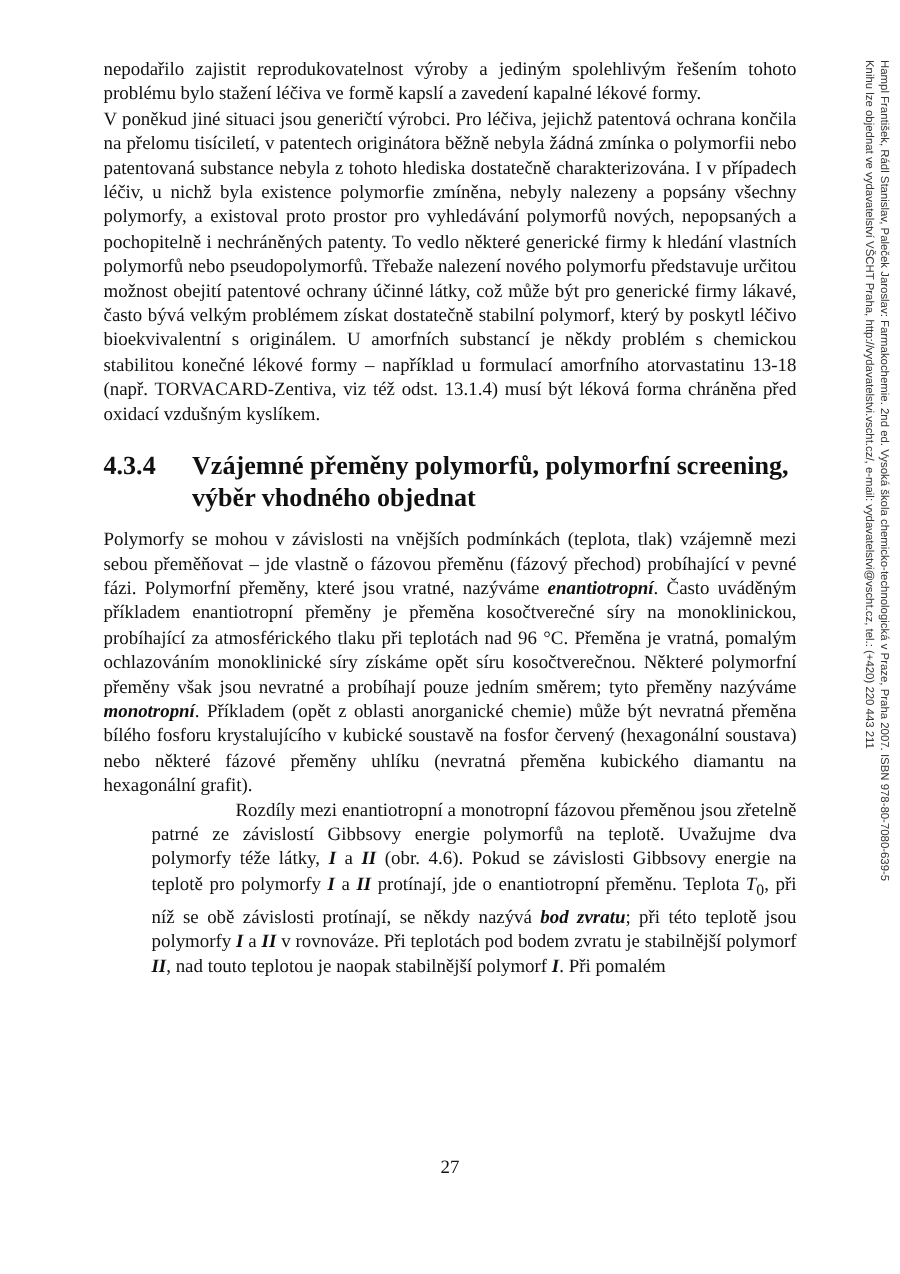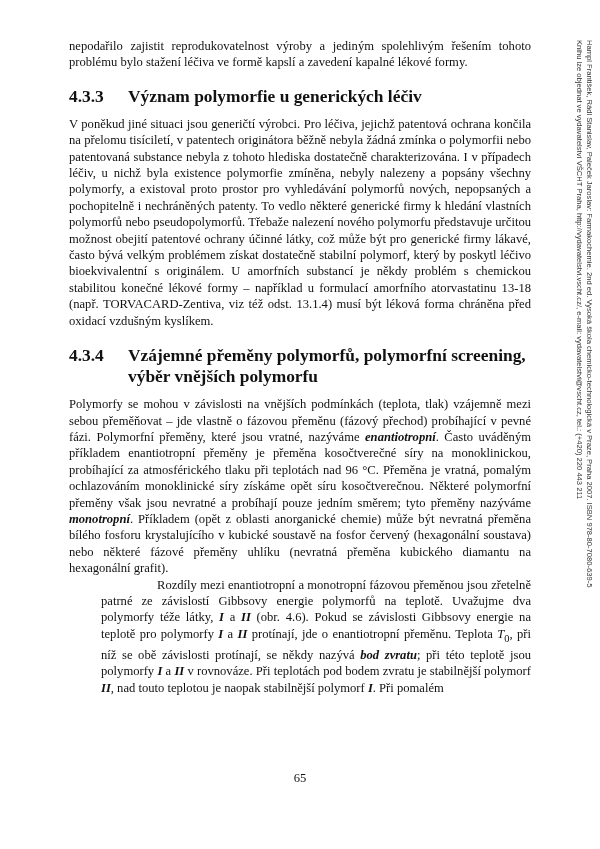--- a/index.html
+++ b/index.html
@@ -36,36 +36,32 @@
       font-family: "Liberation Sans", "DejaVu Sans", sans-serif;
       font-size: 7.6px; line-height: 10px; color: #333333;
     }
   </style>
 </head>
 <body>
 
 <div class="page-body">
   <p class="para">nepodařilo zajistit reprodukovatelnost výroby a jediným spolehlivým řešením tohoto problému bylo stažení léčiva ve formě kapslí a zavedení kapalné lékové formy.</p>
 
-  <h3 class="h3">
-    <span class="num">4.3.3</span>
-    <span class="title">Význam polymorfie u generických léčiv</span>
-  </h3>
   <p class="para">V poněkud jiné situaci jsou generičtí výrobci. Pro léčiva, jejichž patentová ochrana končila na přelomu tisíciletí, v patentech originátora běžně nebyla žádná zmínka o polymorfii nebo patentovaná substance nebyla z tohoto hlediska dostatečně charakterizována. I v případech léčiv, u nichž byla existence polymorfie zmíněna, nebyly nalezeny a popsány všechny polymorfy, a existoval proto prostor pro vyhledávání polymorfů nových, nepopsaných a pochopitelně i nechráněných patenty. To vedlo některé generické firmy k hledání vlastních polymorfů nebo pseudopolymorfů. Třebaže nalezení nového polymorfu představuje určitou možnost obejití patentové ochrany účinné látky, což může být pro generické firmy lákavé, často bývá velkým problémem získat dostatečně stabilní polymorf, který by poskytl léčivo bioekvivalentní s originálem. U amorfních substancí je někdy problém s chemickou stabilitou konečné lékové formy – například u formulací amorfního atorvastatinu 13-18 (např. TORVACARD-Zentiva, viz též odst. 13.1.4) musí být léková forma chráněna před oxidací vzdušným kyslíkem.</p>
 
   <h3 class="h3 h3b">
     <span class="num">4.3.4</span>
-    <span class="title">Vzájemné přeměny polymorfů, polymorfní screening, výběr vnějších polymorfu</span>
+    <span class="title">Vzájemné přeměny polymorfů, polymorfní screening, výběr vhodného objednat</span>
   </h3>
 
   <p class="para"><span>Polymorfy se mohou v závislosti na vnějších podmínkách (teplota, tlak) vzájemně mezi sebou přeměňovat – jde vlastně o fázovou přeměnu (fázový přechod) probíhající v pevné fázi. Polymorfní přeměny, které jsou vratné, nazýváme </span><b>enantiotropní</b><span>. Často uváděným příkladem enantiotropní přeměny je přeměna kosočtverečné síry na monoklinickou, probíhající za atmosférického tlaku při teplotách nad 96 °C. Přeměna je vratná, pomalým ochlazováním monoklinické síry získáme opět síru kosočtverečnou. Některé polymorfní přeměny však jsou nevratné a probíhají pouze jedním směrem; tyto přeměny nazýváme </span><b>monotropní</b><span>. Příkladem (opět z oblasti anorganické chemie) může být nevratná přeměna bílého fosforu krystalujícího v kubické soustavě na fosfor červený (hexagonální soustava) nebo některé fázové přeměny uhlíku (nevratná přeměna kubického diamantu na hexagonální grafit).</span></p>
 
   <p class="para indent"><span>Rozdíly mezi enantiotropní a monotropní fázovou přeměnou jsou zřetelně patrné ze závislostí Gibbsovy energie polymorfů na teplotě. Uvažujme dva polymorfy téže látky, </span><b>I</b><span> a </span><b>II</b><span> (obr. 4.6). Pokud se závislosti Gibbsovy energie na teplotě pro polymorfy </span><b>I</b><span> a </span><b>II</b><span> protínají, jde o enantiotropní přeměnu. Teplota </span><i>T</i><sub>0</sub><span>, při níž se obě závislosti protínají, se někdy nazývá </span><b>bod zvratu</b><span>; při této teplotě jsou polymorfy </span><b>I</b><span> a </span><b>II</b><span> v rovnováze. Při teplotách pod bodem zvratu je stabilnější polymorf </span><b>II</b><span>, nad touto teplotou je naopak stabilnější polymorf </span><b>I</b><span>. Při pomalém</span></p>
 </div>
 
-<div class="page-number">65</div>
+<div class="page-number">27</div>
 
 <div class="sidebar">
   <div class="sidebar-inner">
     <div>Hampl František, Rádl Stanislav, Paleček Jaroslav: Farmakochemie. 2nd ed. Vysoká škola chemicko-technologická v Praze, Praha 2007. ISBN 978-80-7080-639-5</div>
     <div>Knihu lze objednat ve vydavatelství VŠCHT Praha, http://vydavatelstvi.vscht.cz/, e-mail: vydavatelstvi@vscht.cz, tel.: (+420) 220 443 211</div>
   </div>
 </div>
 
 </body></html>

